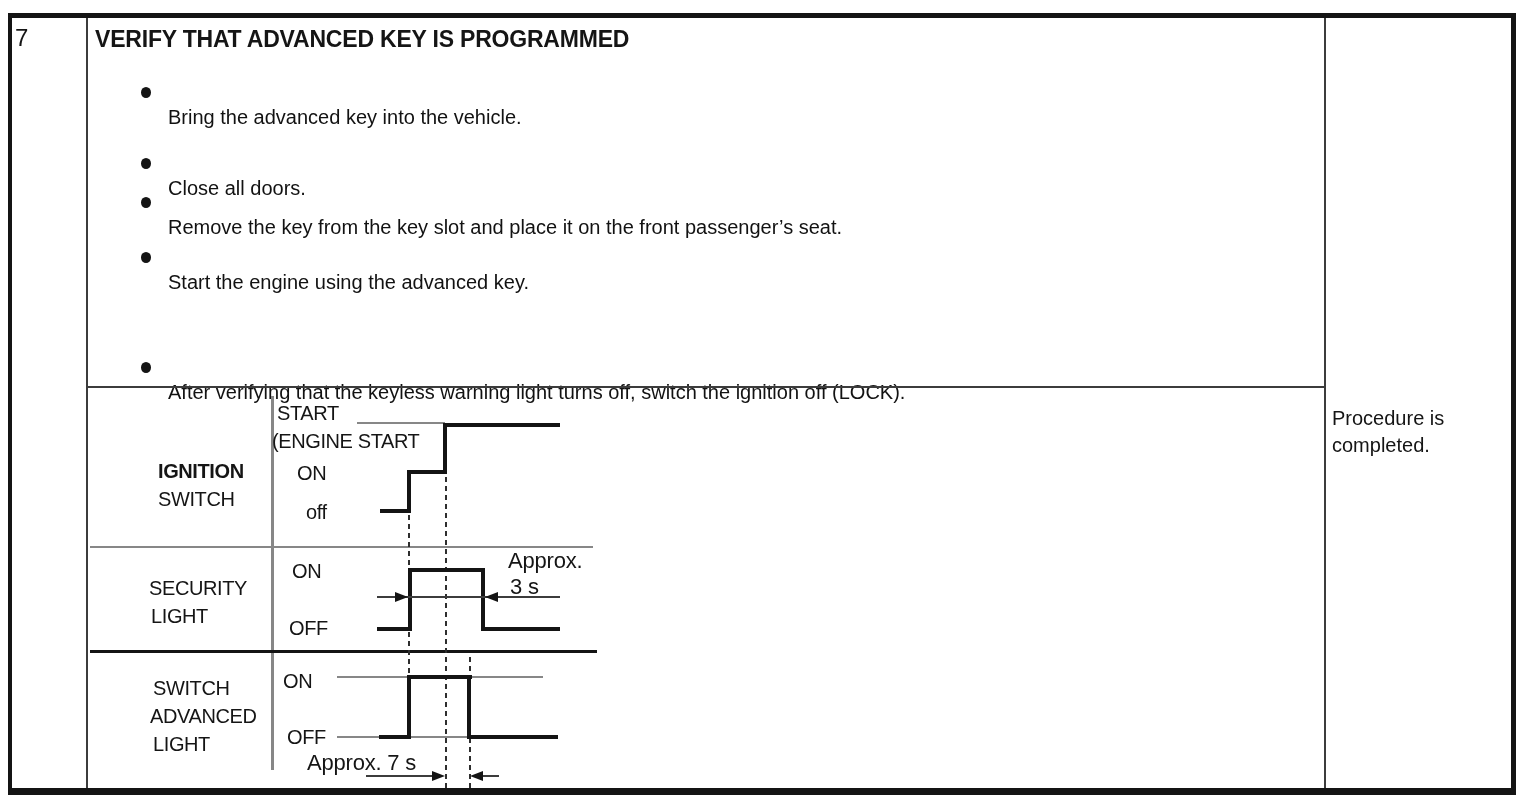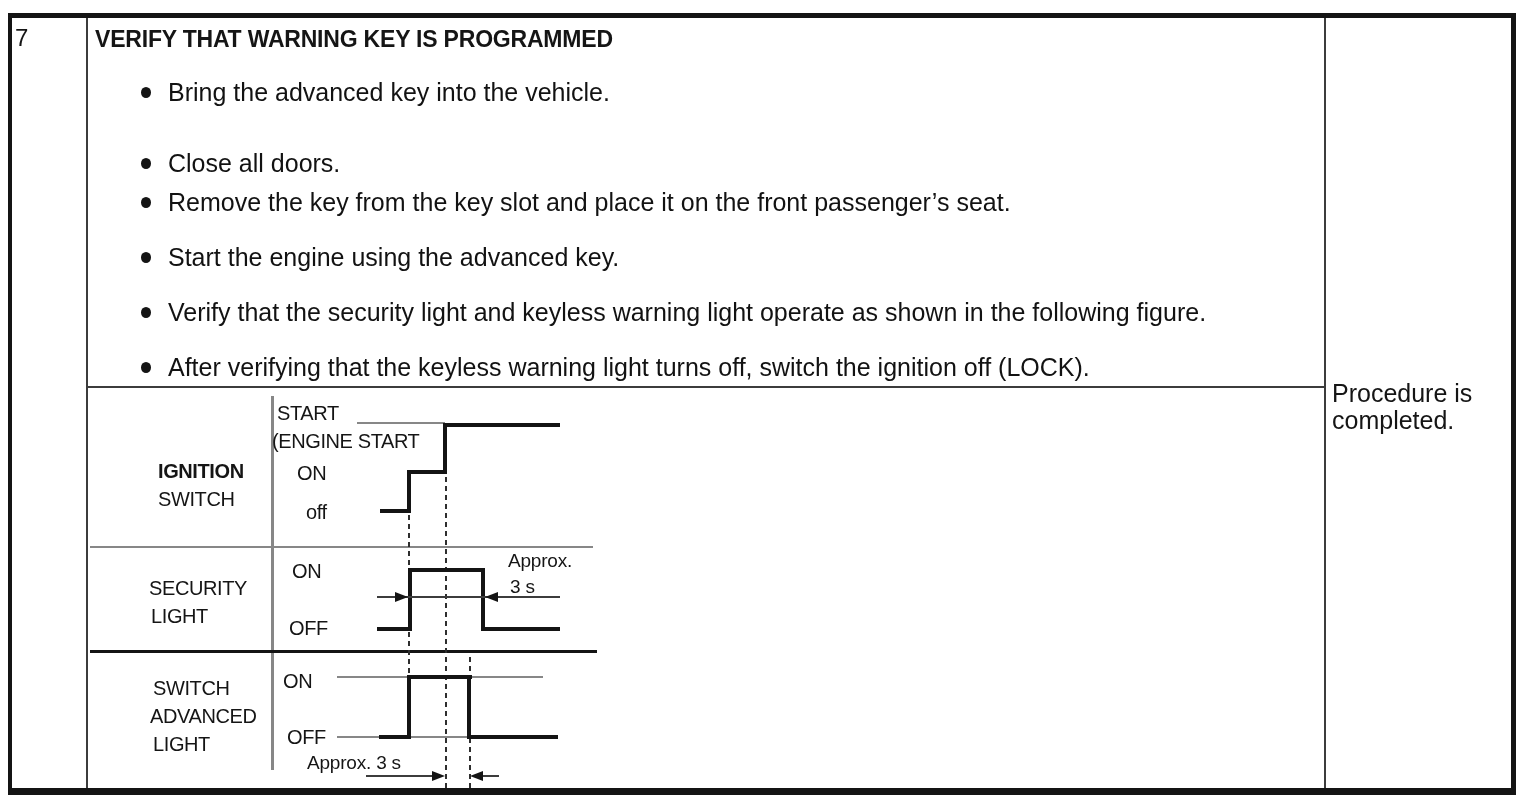--- a/index.html
+++ b/index.html
@@ -3,23 +3,23 @@
 <meta charset="utf-8">
 <style>
   html,body { margin:0; padding:0; background:#e8e8e8; }
   .page {
     position:relative; width:1526px; height:806px;
     background:#ffffff; overflow:hidden;
     font-family:"Liberation Sans", sans-serif;
     color:#121212;
   }
   .txt { position:absolute; white-space:nowrap; color:#151515; }
-  .body-txt { font-size:25px; line-height:23px; }
+  .body-txt { font-size:20px; line-height:23px;margin-top:25px; }
   .fig-txt { font-size:20px; line-height:22px; letter-spacing:-0.4px; }
-  .ann-txt { font-size:19px; line-height:21px; letter-spacing:-0.2px; }
+  .ann-txt { font-size:22px; line-height:21px; letter-spacing:-0.2px; }
   .title-txt { font-size:23px; font-weight:bold; letter-spacing:-0.2px; }
   .step-txt { font-size:24px; }
   .hline { position:absolute; }
   .vline { position:absolute; }
   .black { background:#141414; }
   .gray  { background:#878787; }
   .mid   { background:#3c3c3c; }
   .vdash {
     position:absolute; width:2px;
     background-image:repeating-linear-gradient(to bottom,#2e2e2e 0 5px,transparent 5px 9px);
@@ -41,41 +41,37 @@
 
   <div class="hline black" style="left:8px; top:13px; width:1508px; height:5px;"></div>
   <div class="hline black" style="left:8px; top:788px; width:1508px; height:7px;"></div>
   <div class="vline black" style="left:8px; top:13px; width:4px; height:782px;"></div>
   <div class="vline black" style="left:1511px; top:13px; width:5px; height:782px;"></div>
   <div class="vline mid" style="left:86px; top:18px; width:2px; height:770px;"></div>
   <div class="vline mid" style="left:1324px; top:18px; width:2px; height:770px;"></div>
 
   <div class="txt step-txt" style="left:15px; top:24px;">7</div>
 
-  <div class="txt title-txt" style="left:95px; top:26px;">VERIFY THAT WARNING KEY IS PROGRAMMED</div>
+  <div class="txt title-txt" style="left:95px; top:26px;">VERIFY THAT ADVANCED KEY IS PROGRAMMED</div>
 
   <div class="bullet" style="top:81px;">
     <span class="dot"></span>
     <span class="body-txt">Bring the advanced key into the vehicle.</span>
   </div>
   <div class="bullet" style="top:152px;justify-content:space-between;">
     <span class="dot"></span>
     <span class="body-txt">Close all doors.</span>
   </div>
   <div class="bullet" style="top:191px;justify-content:space-between;">
     <span class="dot"></span>
     <span class="body-txt">Remove the key from the key slot and place it on the front passenger’s seat.</span>
   </div>
   <div class="bullet" style="top:246px;">
     <span class="dot"></span>
     <span class="body-txt">Start the engine using the advanced key.</span>
-  </div>
-  <div class="bullet" style="top:301px;">
-    <span class="dot"></span>
-    <span class="body-txt">Verify that the security light and keyless warning light operate as shown in the following figure.</span>
   </div>
   <div class="bullet" style="top:356px;">
     <span class="dot"></span>
     <span class="body-txt">After verifying that the keyless warning light turns off, switch the ignition off (LOCK).</span>
   </div>
 
   <div>
 
     <div class="hline mid" style="left:88px; top:386px; width:1236px; height:2px;"></div>
     <div class="vline gray" style="left:271px; top:396px; width:3px; height:374px;"></div>
@@ -126,19 +122,19 @@
     <div class="txt fig-txt" style="left:292px; top:560px;">ON</div>
     <div class="txt fig-txt" style="left:289px; top:617px;">OFF</div>
     <div class="txt ann-txt" style="left:508px; top:550px;">Approx.</div>
     <div class="txt ann-txt" style="left:510px; top:576px;">3 s</div>
 
     <div class="txt fig-txt" style="left:153px; top:677px;">SWITCH</div>
     <div class="txt fig-txt" style="left:150px; top:705px;">ADVANCED</div>
     <div class="txt fig-txt" style="left:153px; top:733px;">LIGHT</div>
     <div class="txt fig-txt" style="left:283px; top:670px;">ON</div>
     <div class="txt fig-txt" style="left:287px; top:726px;">OFF</div>
-    <div class="txt ann-txt" style="left:307px; top:752px;">Approx. 3 s</div>
+    <div class="txt ann-txt" style="left:307px; top:752px;">Approx. 7 s</div>
   </div>
 
   <div class="txt body-txt" style="left:1332px; top:382px;">Procedure is</div>
   <div class="txt body-txt" style="left:1332px; top:409px;">completed.</div>
 
 </div>
 
 </body></html>

